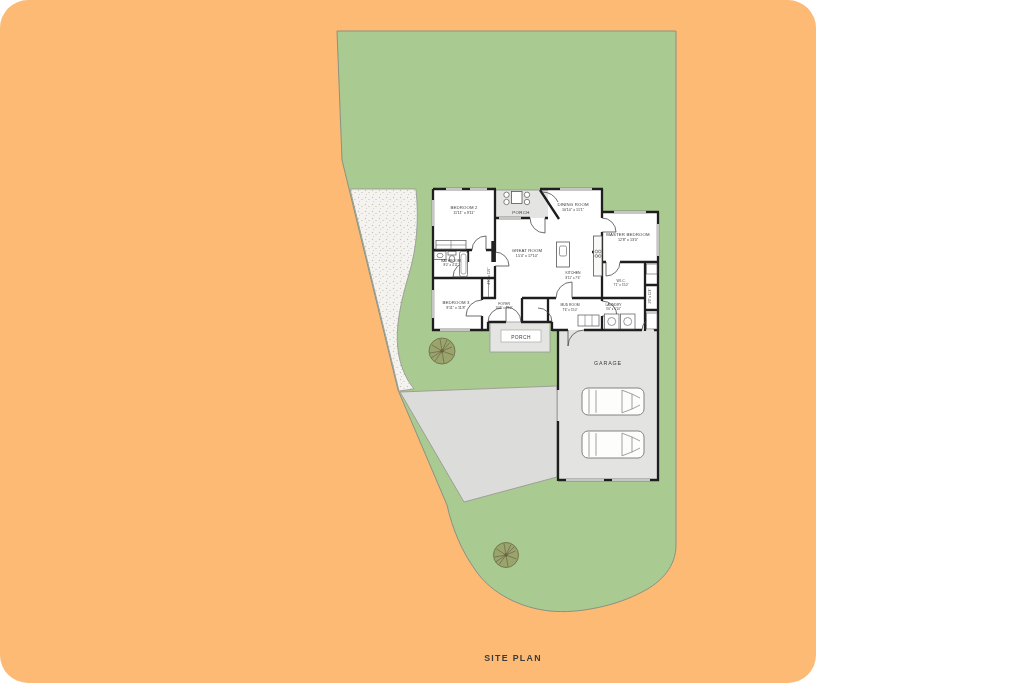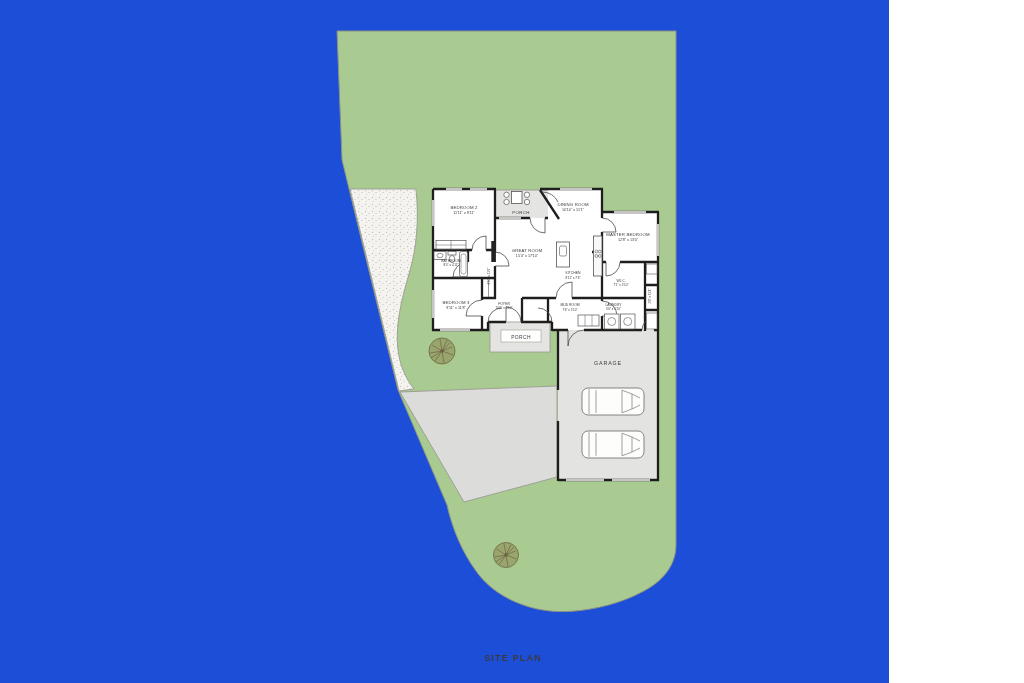--- a/index.html
+++ b/index.html
@@ -1,17 +1,17 @@
 <!DOCTYPE html>
 <html><head>
 <meta charset="utf-8">
 <style>
   html,body{margin:0;padding:0;background:#ffffff;}
-  .canvas{position:relative;width:889px;height:683px;background:#1d4ed8;overflow:hidden;
-          font-family:"Liberation Sans",sans-serif;}
+  .canvas{position:relative;width:816px;height:683px;background:#fdba74;overflow:hidden;
+          font-family:"Liberation Sans",sans-serif;border-radius:28px;}
   svg{display:block;}
   text{font-family:"Liberation Sans",sans-serif;fill:#3a3a3a;text-anchor:middle;}
   .room-name{font-size:4.3px;letter-spacing:.15px;}
   .room-dims{font-size:3.7px;}
   .small-name{font-size:3.4px;}
   .small-dims{font-size:3.1px;}
   .vert-dims{font-size:3.1px;}
   .porch-label{font-size:4.4px;letter-spacing:.3px;}
   .porch-label-big{font-size:4.9px;letter-spacing:.4px;}
   .garage-label{font-size:5.3px;letter-spacing:.9px;}

